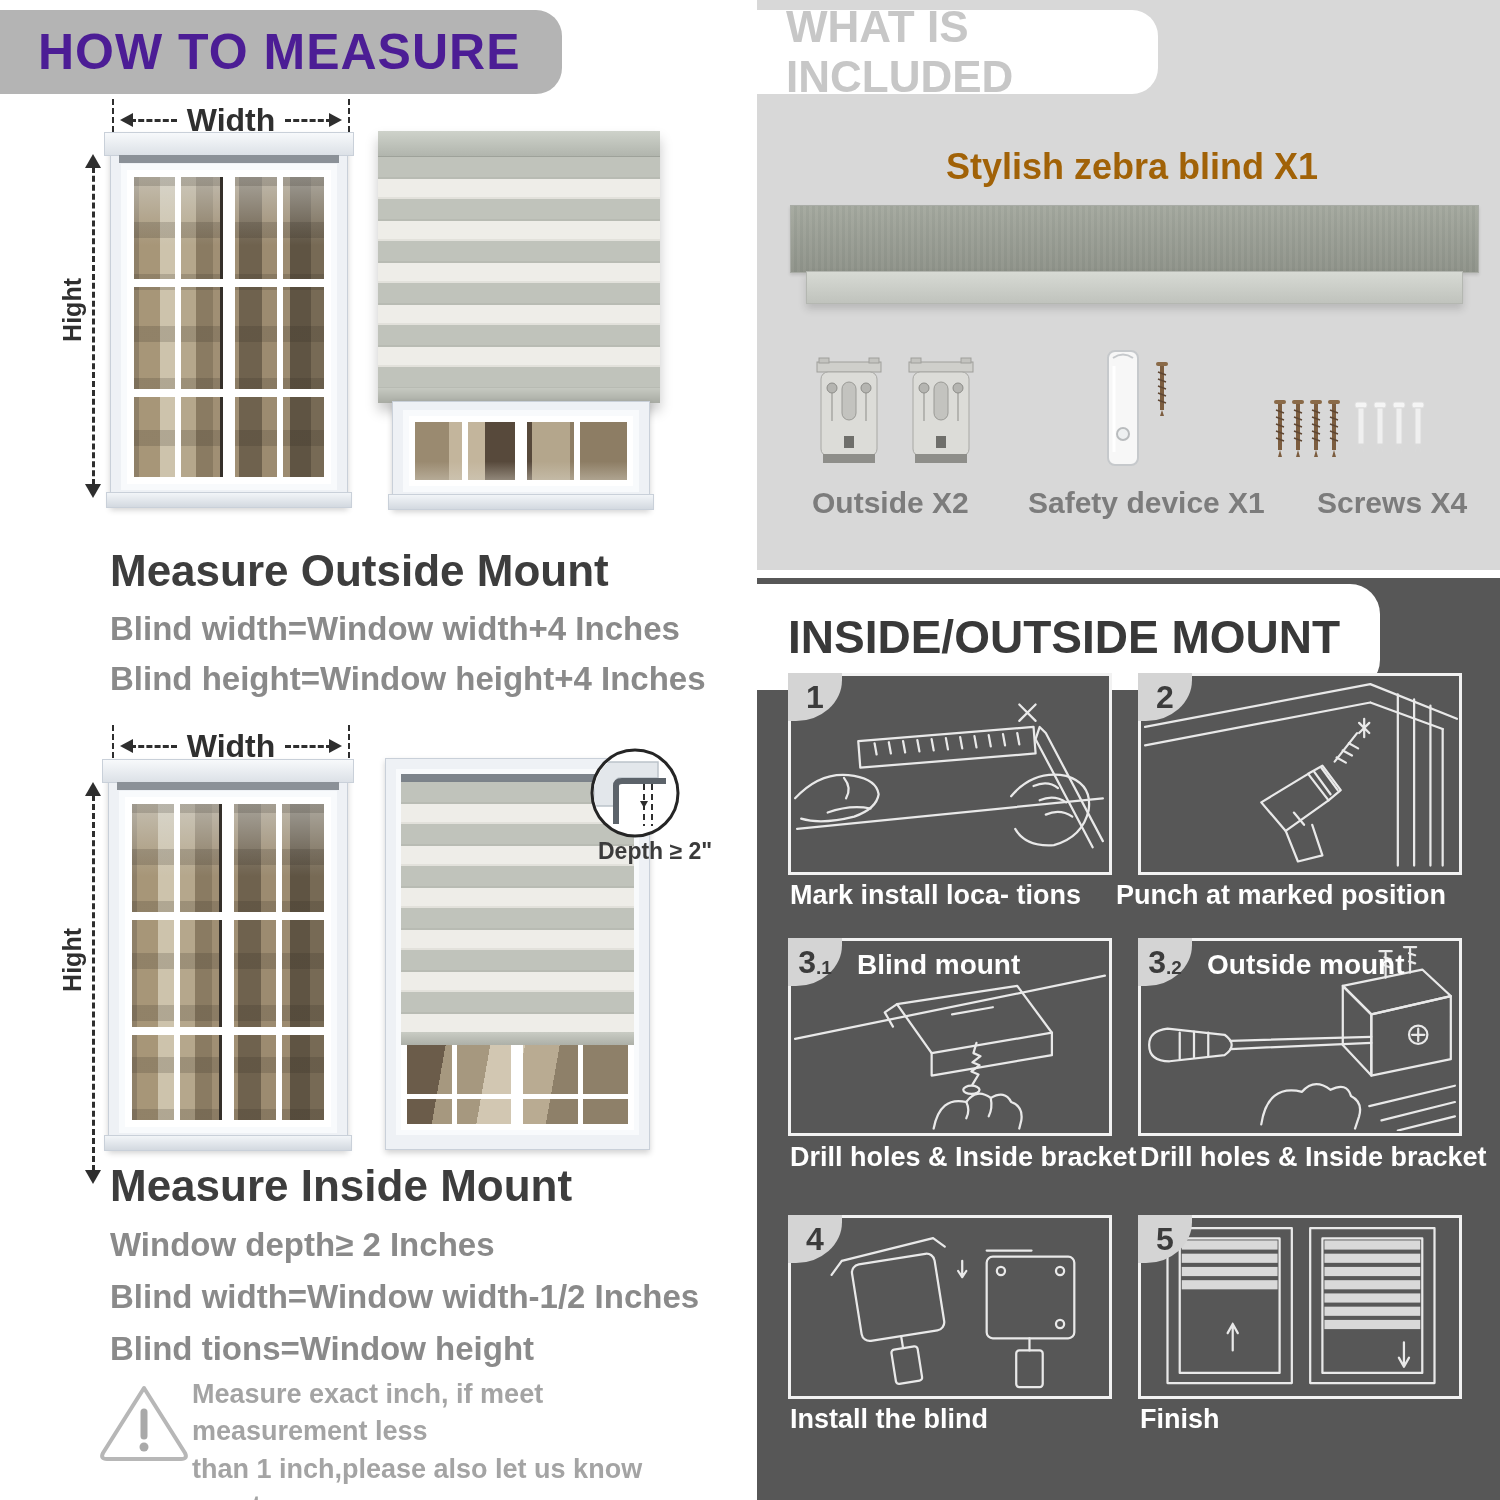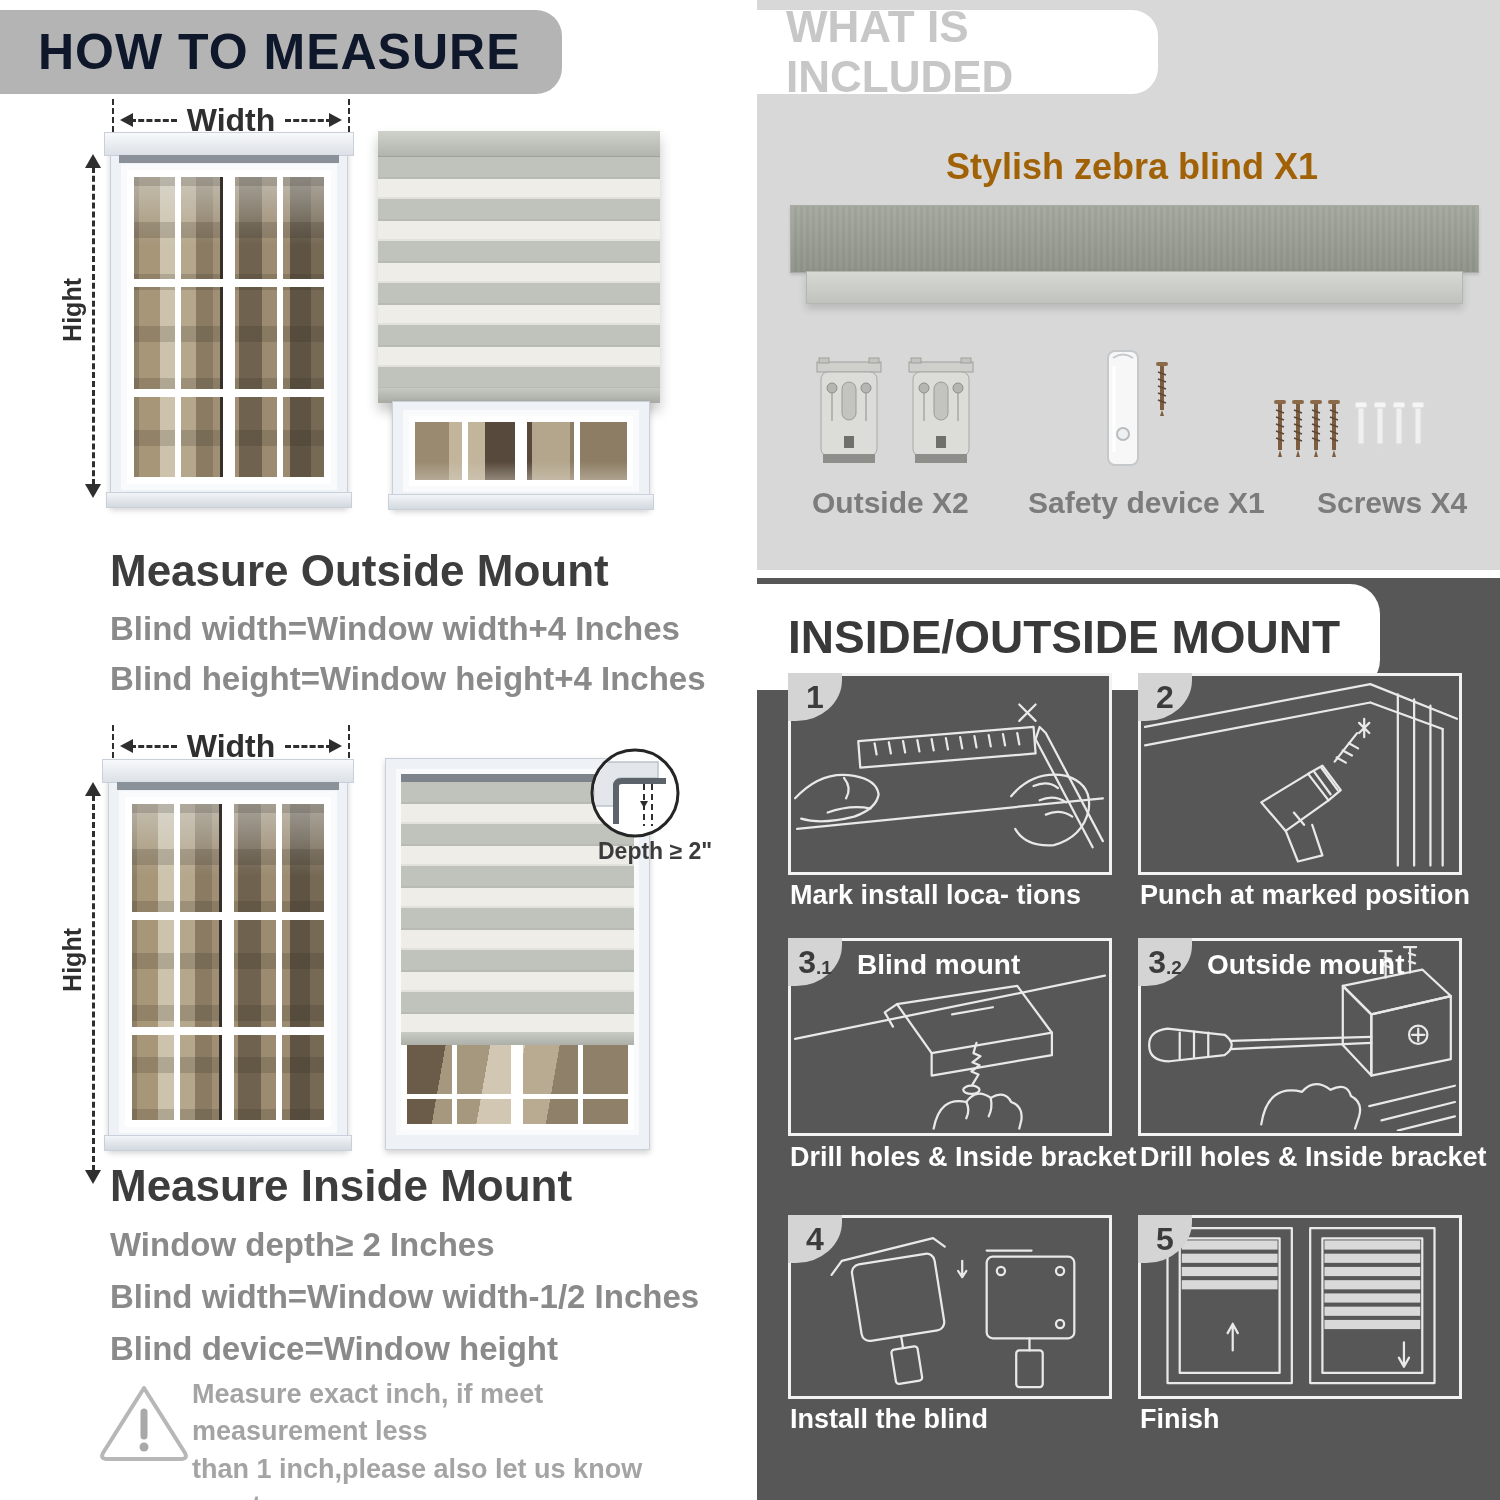--- a/index.html
+++ b/index.html
@@ -3,21 +3,21 @@
 <meta charset="utf-8">
 <style>
   html,body{margin:0;padding:0;background:#fff;}
   #canvas{position:relative;width:1500px;height:1500px;background:#fff;overflow:hidden;
           font-family:"Liberation Sans",sans-serif;}
   .abs{position:absolute;}
 
   
   .tab{position:absolute;display:flex;align-items:center;font-weight:bold;}
   .tab-left{left:0;top:10px;width:524px;height:84px;background:#b4b4b4;border-radius:0 26px 26px 0;
-            color:#0f172a;font-size:50px;letter-spacing:1px;padding-left:38px;}
+            color:#4c1d95;font-size:50px;letter-spacing:1px;padding-left:38px;}
   .tab-included{left:740px;top:10px;width:372px;height:84px;background:#fff;border-radius:0 26px 26px 0;
             color:#c7c7c7;font-size:44px;padding-left:46px;}
   .tab-mount{left:740px;top:584px;width:592px;height:106px;background:#fff;border-radius:0 30px 30px 0;
             color:#393939;font-size:46px;padding-left:48px;}
 
   
   .panel-light{left:757px;top:0;width:743px;height:570px;background:#d8d8d8;}
   .panel-dark{left:757px;top:578px;width:743px;height:922px;background:#575757;}
 
   
@@ -235,21 +235,21 @@
       <path d="M56 38 V80" stroke="#2e2e2e" stroke-width="2" stroke-dasharray="6 4" fill="none"></path>
       <path d="M64 38 V80" stroke="#2e2e2e" stroke-width="2" stroke-dasharray="6 4" fill="none"></path>
       <path d="M56 62 l-4 -7 h8 Z" fill="#2e2e2e"></path>
     </g>
   </svg>
   <div class="depth-note" style="left:598px;top:838px;">Depth ≥ 2"</div>
 
   <div class="h-measure" style="left:110px;top:1161px;">Measure Inside Mount</div>
   <div class="bodyline" style="left:110px;top:1226px;">Window depth≥ 2 Inches</div>
   <div class="bodyline" style="left:110px;top:1278px;">Blind width=Window width-1/2 Inches</div>
-  <div class="bodyline" style="left:110px;top:1330px;">Blind device=Window height</div>
+  <div class="bodyline" style="left:110px;top:1330px;">Blind tions=Window height</div>
 
   <svg class="abs" style="left:98px;top:1380px;" width="92" height="84" viewBox="0 0 92 84">
     <path d="M46 8 L87 73 Q90 79 83 79 H9 Q2 79 5 73 Z" fill="none" stroke="#b7b7b7" stroke-width="4" stroke-linejoin="round"></path>
     <line x1="46" y1="32" x2="46" y2="56" stroke="#a9a9a9" stroke-width="7" stroke-linecap="round"></line>
     <circle cx="46" cy="67" r="4.5" fill="#a9a9a9"></circle>
   </svg>
   <div class="warn-text" style="left:192px;top:1376px;width:490px;">
     <div>Measure exact inch, if meet measurement less</div>
     <div>than 1 inch,please also let us know exact</div>
 
@@ -394,21 +394,21 @@
       <path d="M192 80 l9 5 M198 73 l9 5 M204 66 l9 5"></path>
       <path d="M214 46 l10 10 M224 46 l-10 10 M219 42 v18"></path>
       <path d="M142 152 L154 182 L178 176 L168 146"></path>
       <path d="M150 134 l10 12"></path>
     </svg>
     <div class="badge">
       <span class="num">2</span>
         <span class="sub"></span>
     </div>
   </div>
-  <div class="caption" style="left:1140px;top:880px;">Punch at  marked position</div>
+  <div class="caption" style="left:1116px;top:880px;">Punch at  marked position</div>
 
   <div class="step-frame" style="left:788px;top:938px;width:318px;height:192px;">
     <svg class="lineart" viewBox="0 0 312 186">
       <path d="M4 96 L308 34"></path>
       <path d="M104 62 L222 44 L256 90 L138 110 Z"></path>
       <path d="M138 110 V132 L256 112 V90"></path>
       <path d="M104 62 L92 70 L100 84"></path>
       <path d="M158 72 L198 65"></path>
       <path d="M182 100 l-3 10 l7 3 l-8 6 l7 3 l-8 6 l7 3 l-6 10"></path>
       <ellipse cx="177" cy="146" rx="8" ry="4"></ellipse>

